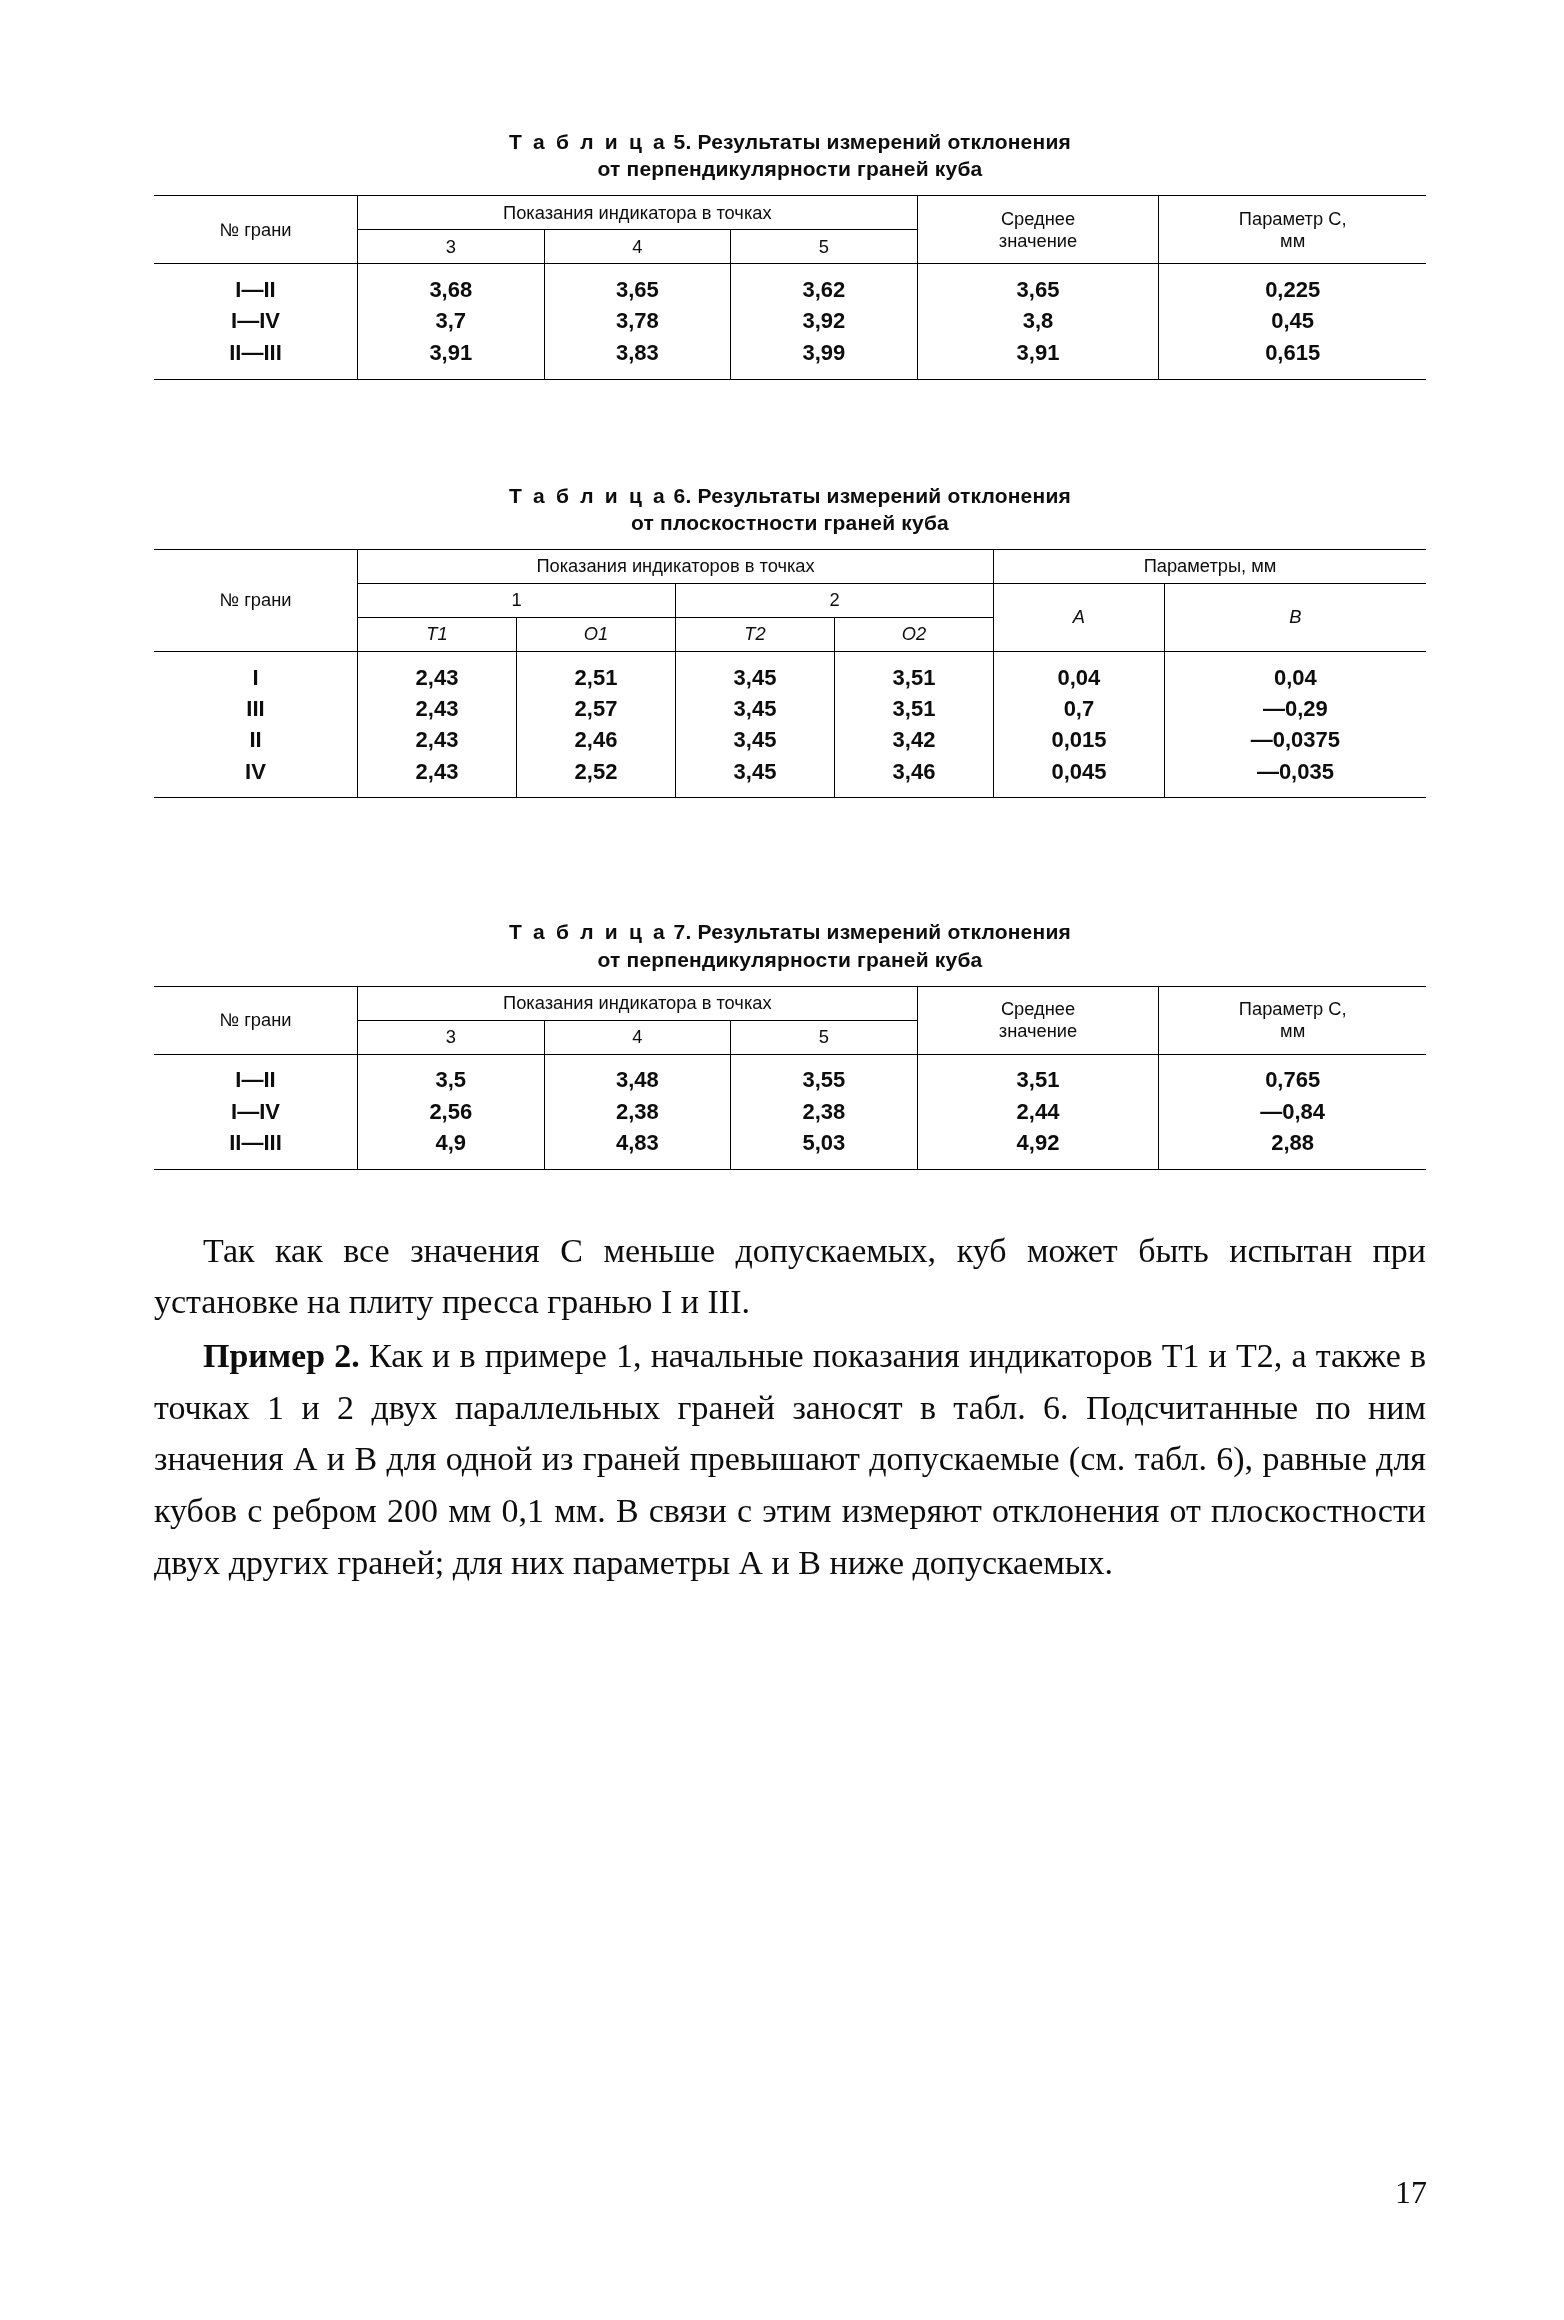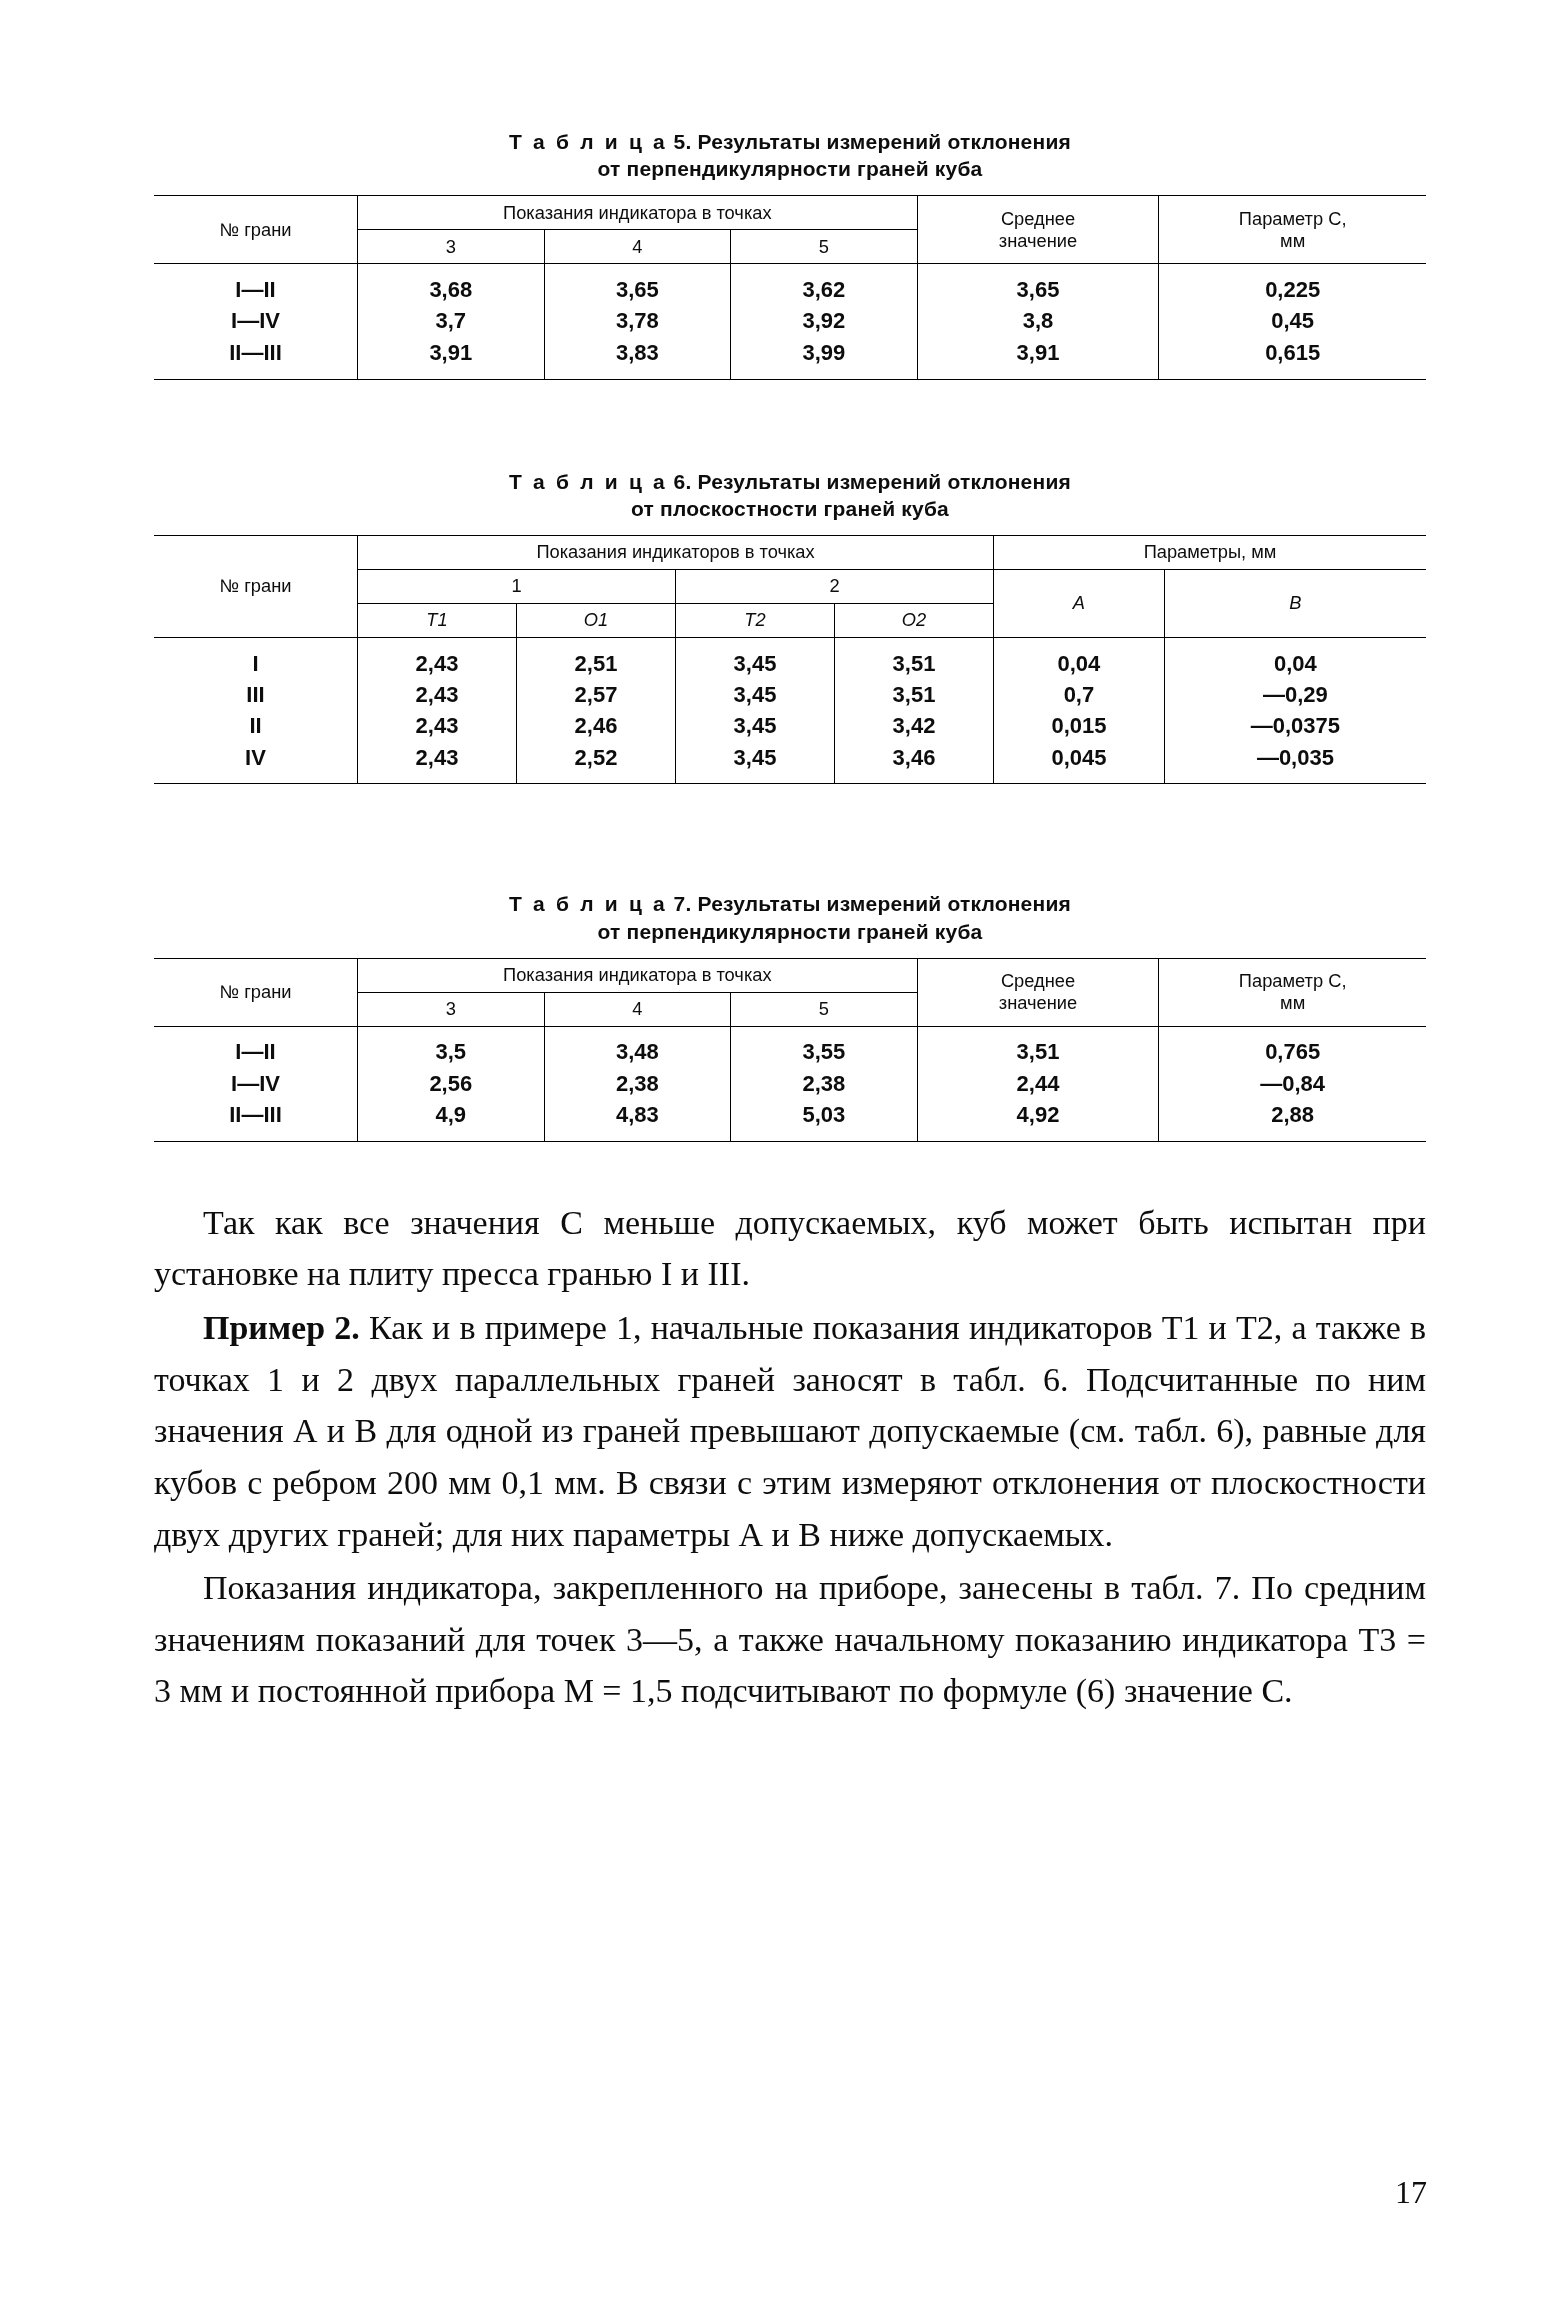--- a/index.html
+++ b/index.html
@@ -24,21 +24,21 @@
   }
   .content {
     position: absolute;
     left: 154px;
     top: 128px;
     width: 1272px;
   }
 
   
   .table-block {
-    margin-bottom: 0;
+    margin-bottom: 14px;
   }
   .tbl-caption {
     text-align: center;
     font-family: "Liberation Sans", sans-serif;
     font-weight: bold;
     font-size: 21px;
     line-height: 1.30;
     letter-spacing: 0.2px;
     margin: 0 0 12.8px 0;
   }
@@ -320,20 +320,19 @@
             <td>4,92</td>
             <td>2,88</td>
           </tr>
         </tbody>
       </table>
     </div>
 
     <div class="body-text">
       <p>Так как все значения С меньше допускаемых, куб может быть испытан при установке на плиту пресса гранью I и III.</p>
       <p><b>Пример 2.</b><span> Как и в примере 1, начальные показания индикаторов Т1 и Т2, а также в точках 1 и 2 двух параллельных граней заносят в табл. 6. Подсчитанные по ним значения А и В для одной из граней превышают допускаемые (см. табл. 6), равные для кубов с ребром 200 мм 0,1 мм. В связи с этим измеряют отклонения от плоскостности двух других граней; для них параметры А и В ниже допускаемых.</span></p>
-      <p>Показания индикатора, закрепленного на приборе, занесены в табл. 7. По средним значениям показаний для точек 3—5, а также начальному показанию индикатора Т3 = 3 мм и постоянной прибора М = 1,5 подсчитывают по формуле (6) значение С.</p>
     </div>
 
   </div>
 
   <div class="folio">17</div>
 </div>
 
 
 </body></html>

